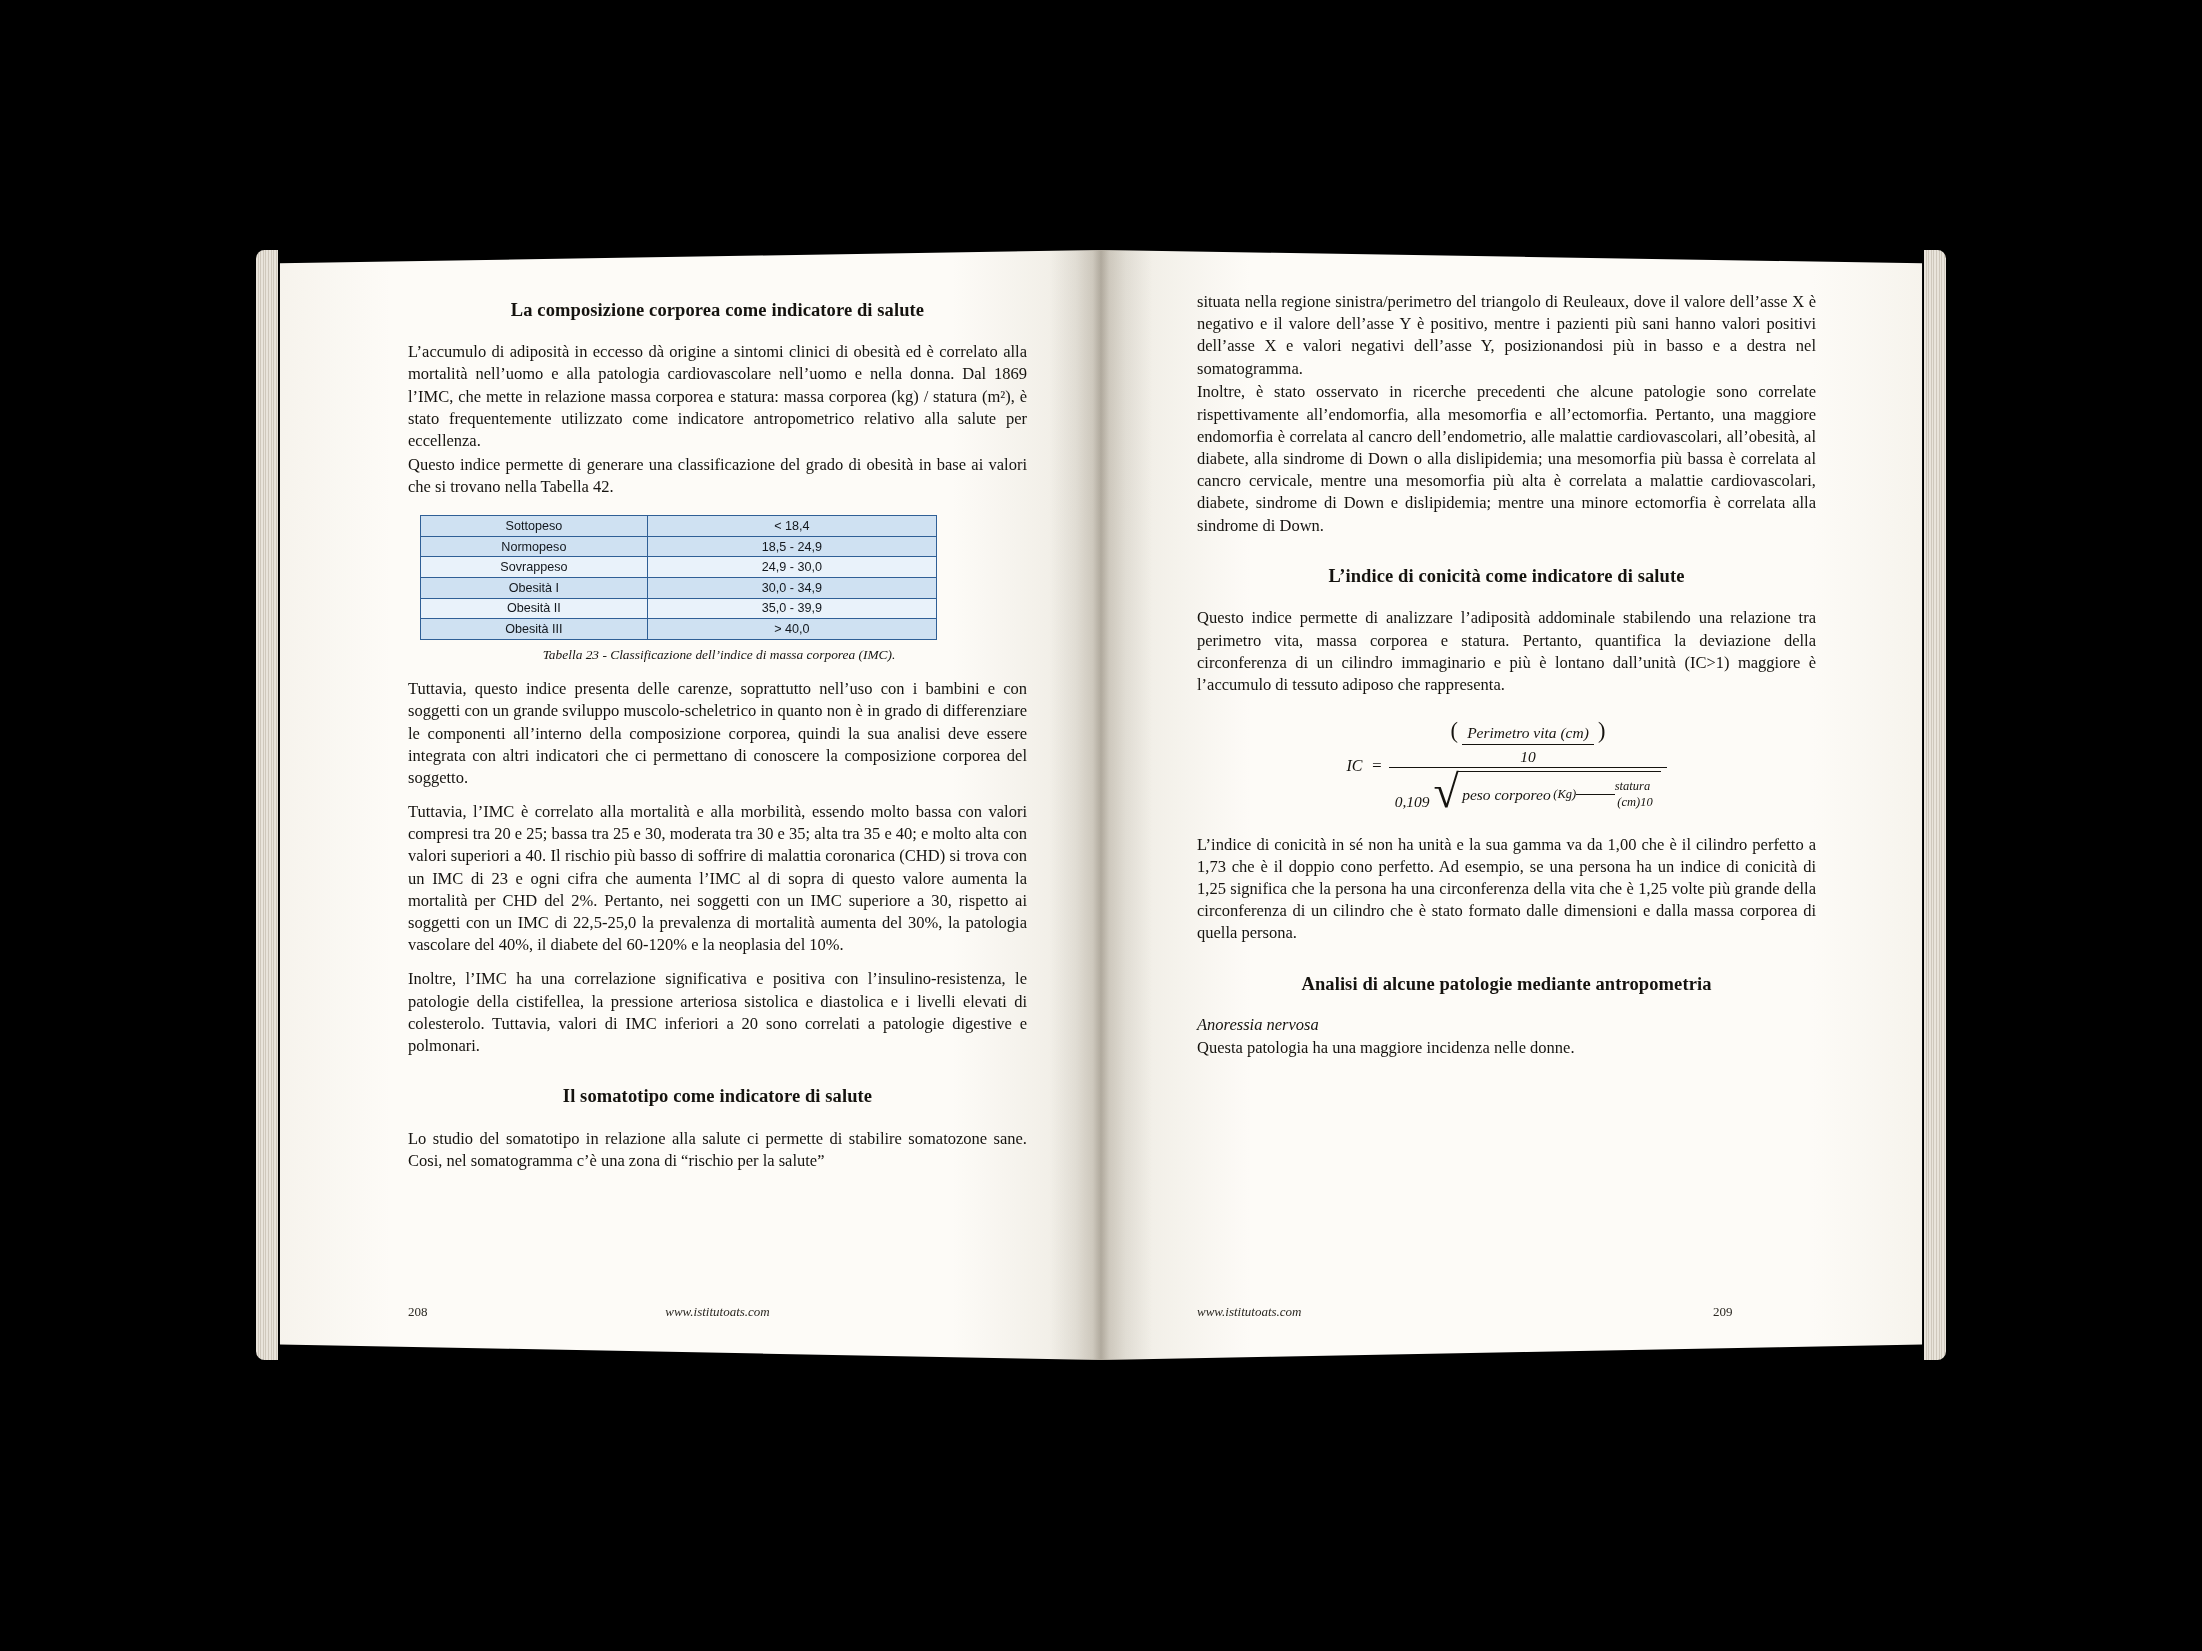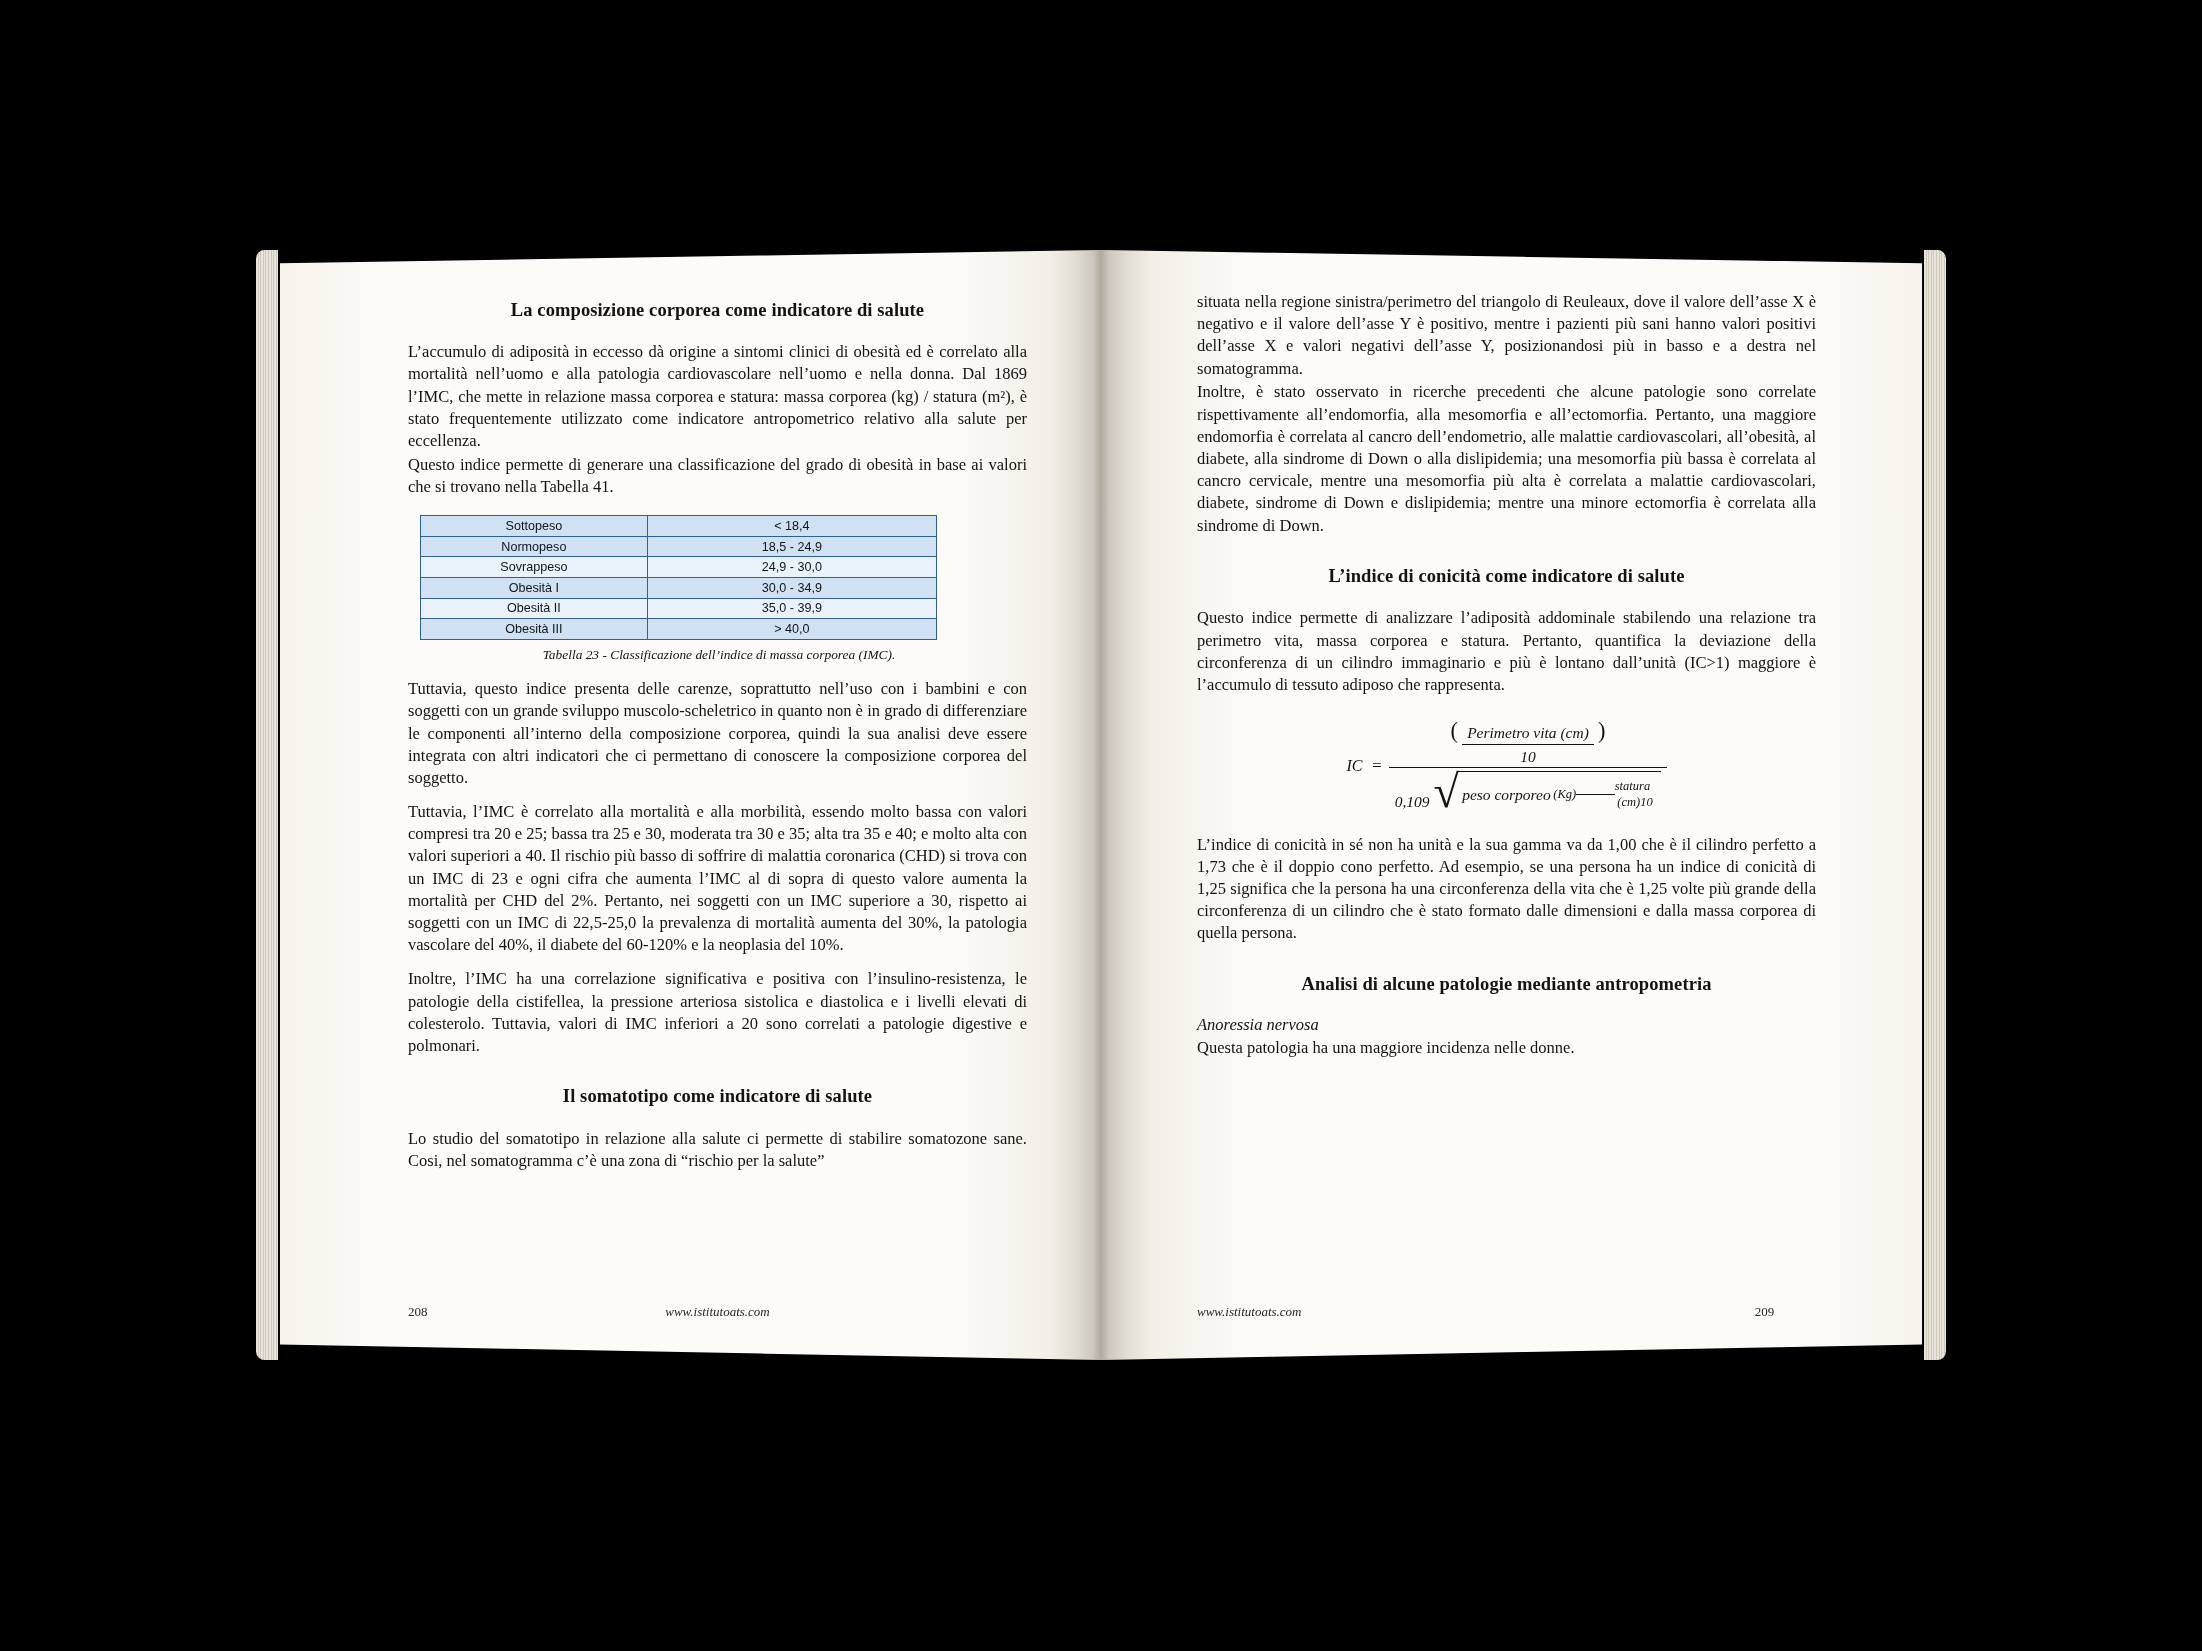--- a/index.html
+++ b/index.html
@@ -204,38 +204,38 @@
   .footer .site { font-style: italic; }
   .footer-inner {
     display: flex;
     align-items: baseline;
   }
   .page.left .footer-inner  { margin-left: 120px; width: 619px; }
   .page.right .footer-inner { margin-left: 83px;  width: 619px; }
   .page.left  .pg   { width: 103px; text-align: left; }
   .page.left  .site { flex: 1; text-align: center; }
   .page.left  .spacer { width: 103px; }
-  .page.right .pg   { width: 103px; text-align: center; }
+  .page.right .pg   { width: 103px; text-align: left; }
   .page.right .site { flex: 1; text-align: left; }
 </style>
 </head>
 <body>
 
 <div id="stage">
   <div class="book">
     <div class="edge left"></div>
     <div class="edge right"></div>
 
     <div class="page left">
       <div class="textcol">
 
         <h2 class="head">La composizione corporea come indicatore di salute</h2>
 
         <p class="body">L’accumulo di adiposità in eccesso dà origine a sintomi clinici di obesità ed è correlato alla mortalità nell’uomo e alla patologia cardiovascolare nell’uomo e nella donna. Dal 1869 l’IMC, che mette in relazione massa corporea e statura: massa corporea (kg) / statura (m²), è stato frequentemente utilizzato come indicatore antropometrico relativo alla salute per eccellenza.</p>
-        <p class="body">Questo indice permette di generare una classificazione del grado di obesità in base ai valori che si trovano nella Tabella 41.</p>
+        <p class="body">Questo indice permette di generare una classificazione del grado di obesità in base ai valori che si trovano nella Tabella 42.</p>
 
         <table class="imc">
           <tbody>
             <tr class="row-a">
               <td class="cat">Sottopeso</td>
               <td>&lt; 18,4</td>
             </tr>
             <tr class="row-a">
               <td class="cat">Normopeso</td>
               <td>18,5 - 24,9</td>

